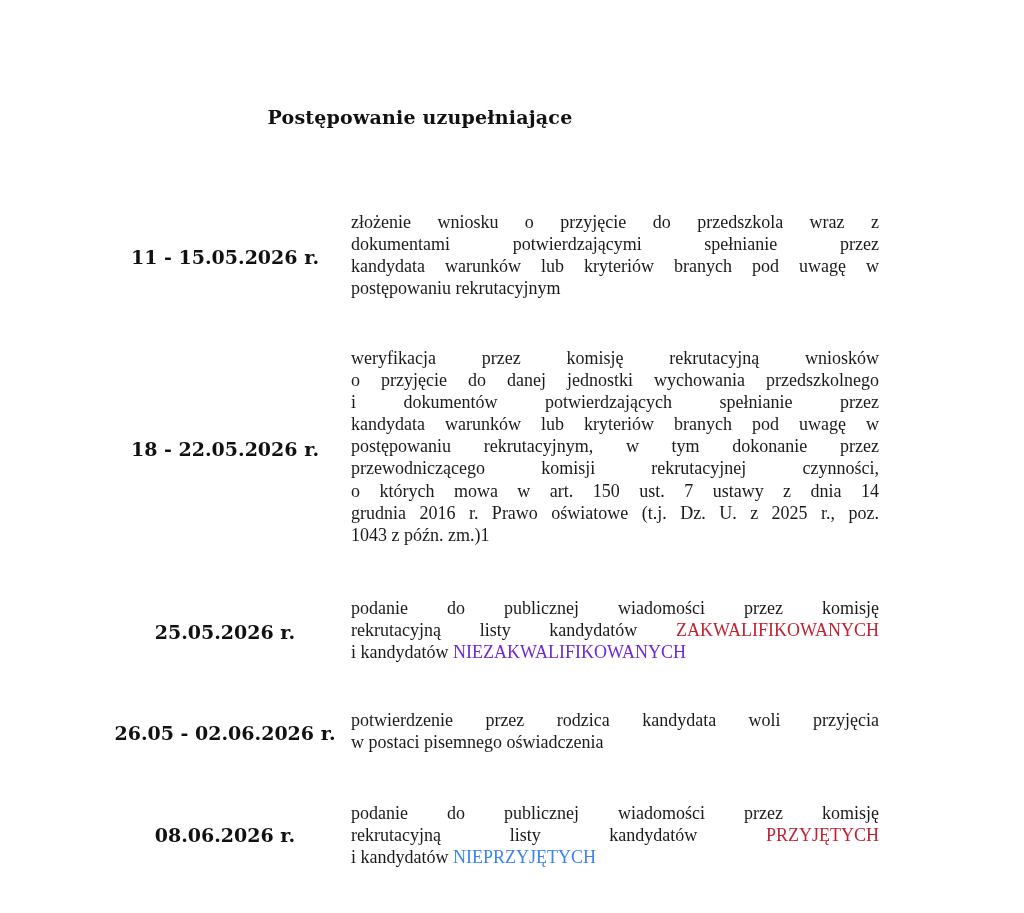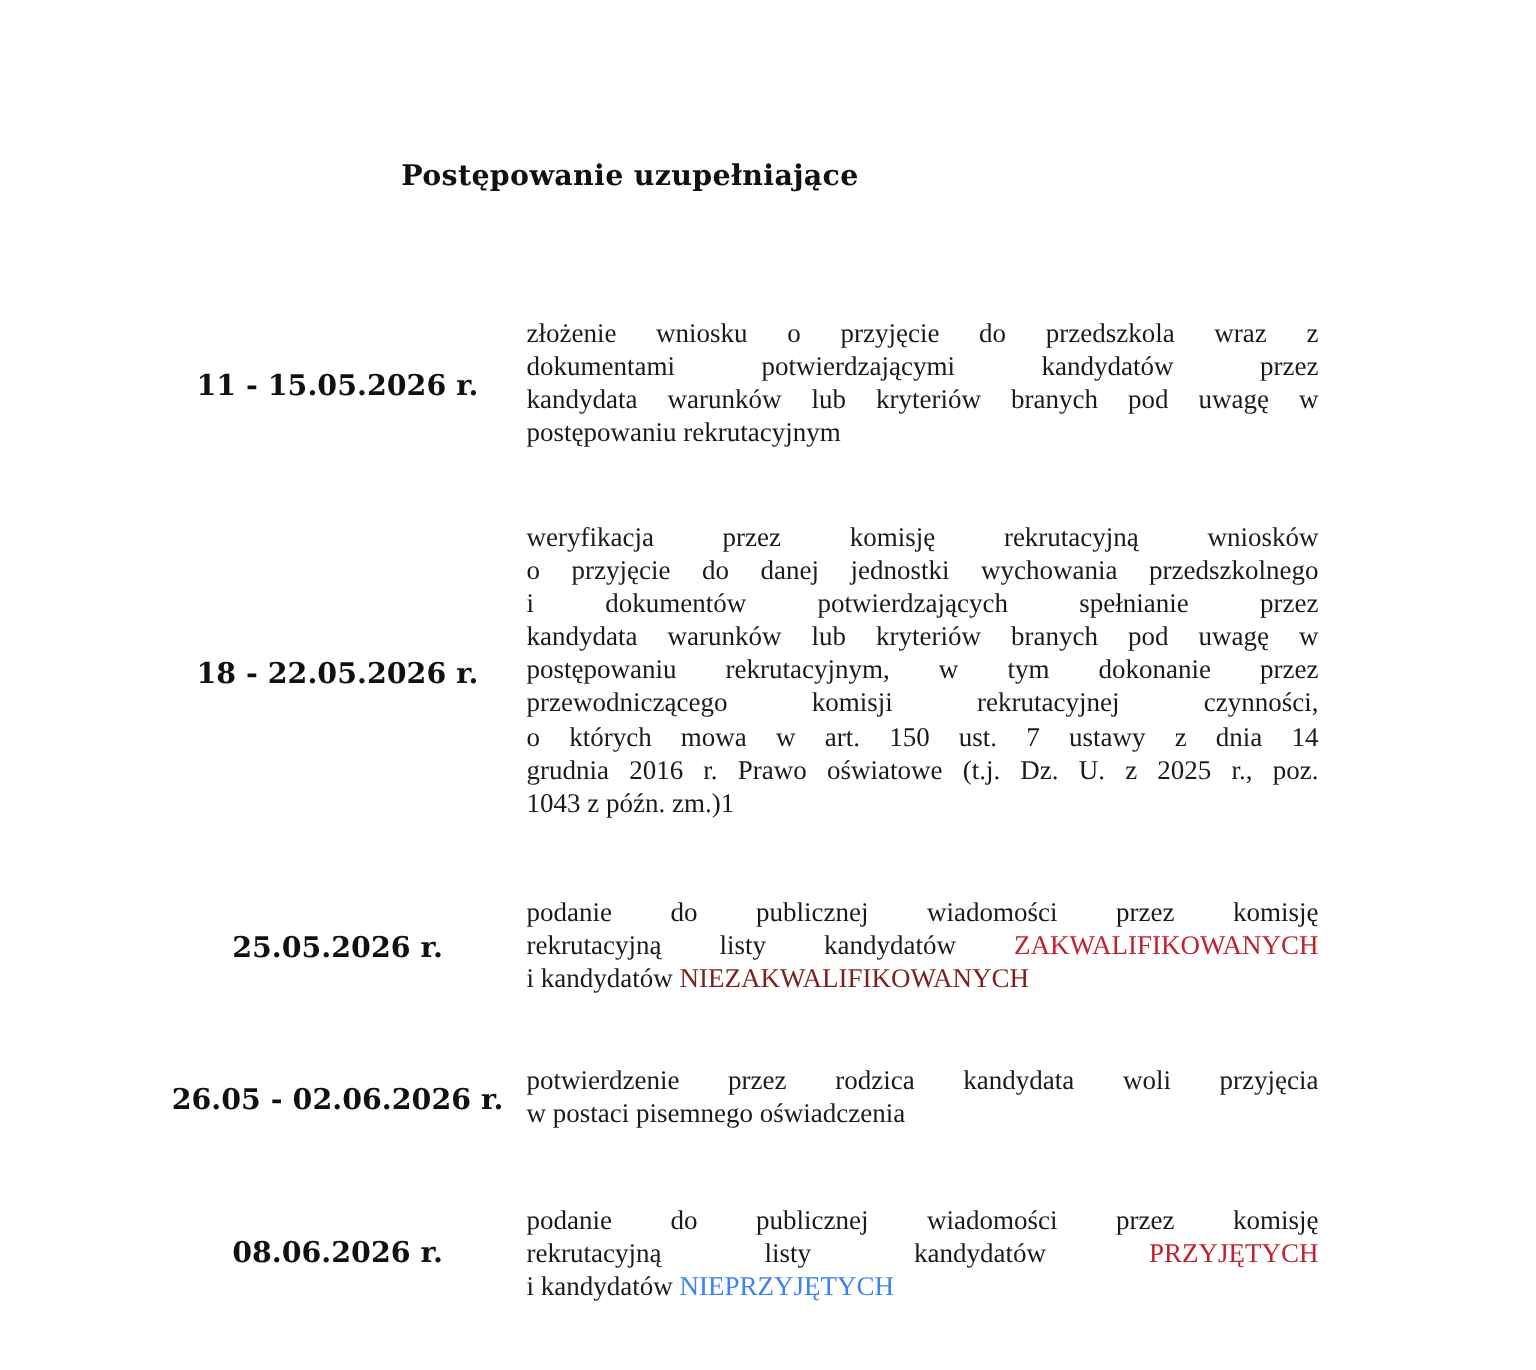--- a/index.html
+++ b/index.html
@@ -68,21 +68,21 @@
   </style>
 </head>
 <body>
 
 <h1 class="page-title" style="margin:0;">Postępowanie uzupełniające</h1>
 
 <div class="row" style="top:0;">
   <div class="date" style="top:246px;">11 - 15.05.2026 r.</div>
   <div class="desc" style="top:211px;">
     <span class="line">złożenie wniosku o przyjęcie do przedszkola wraz z</span>
-    <span class="line">dokumentami potwierdzającymi kandydatów przez</span>
+    <span class="line">dokumentami potwierdzającymi spełnianie przez</span>
     <span class="line">kandydata warunków lub kryteriów branych pod uwagę w</span>
     <span class="line last">postępowaniu rekrutacyjnym</span>
   </div>
 </div>
 
 <div class="row" style="top:0;">
   <div class="date" style="top:438px;">18 - 22.05.2026 r.</div>
   <div class="desc" style="top:347px;">
     <span class="line">weryfikacja przez komisję rekrutacyjną wniosków</span>
     <span class="line">o przyjęcie do danej jednostki wychowania przedszkolnego</span>
@@ -94,21 +94,21 @@
     <span class="line">grudnia 2016 r. Prawo oświatowe (t.j. Dz. U. z 2025 r., poz.</span>
     <span class="line last">1043 z późn. zm.)1</span>
   </div>
 </div>
 
 <div class="row" style="top:0;">
   <div class="date" style="top:621px;">25.05.2026 r.</div>
   <div class="desc" style="top:597px;">
     <span class="line">podanie do publicznej wiadomości przez komisję</span>
     <span class="line"><span>rekrutacyjną listy kandydatów</span> <span class="red" style="color: rgb(196, 33, 47); margin-top: 42px;">ZAKWALIFIKOWANYCH</span></span>
-    <span class="line last"><span>i kandydatów</span> <span class="red" style="color: #7f1d1d; margin-top: 24px;">NIEZAKWALIFIKOWANYCH</span></span>
+    <span class="line last"><span>i kandydatów</span> <span class="red" style="color: #6d28d9; margin-top: 24px;">NIEZAKWALIFIKOWANYCH</span></span>
   </div>
 </div>
 
 <div class="row" style="top:0;">
   <div class="date" style="top:722px;">26.05 - 02.06.2026 r.</div>
   <div class="desc" style="top:709px;">
     <span class="line">potwierdzenie przez rodzica kandydata woli przyjęcia</span>
     <span class="line last">w postaci pisemnego oświadczenia</span>
   </div>
 </div>

